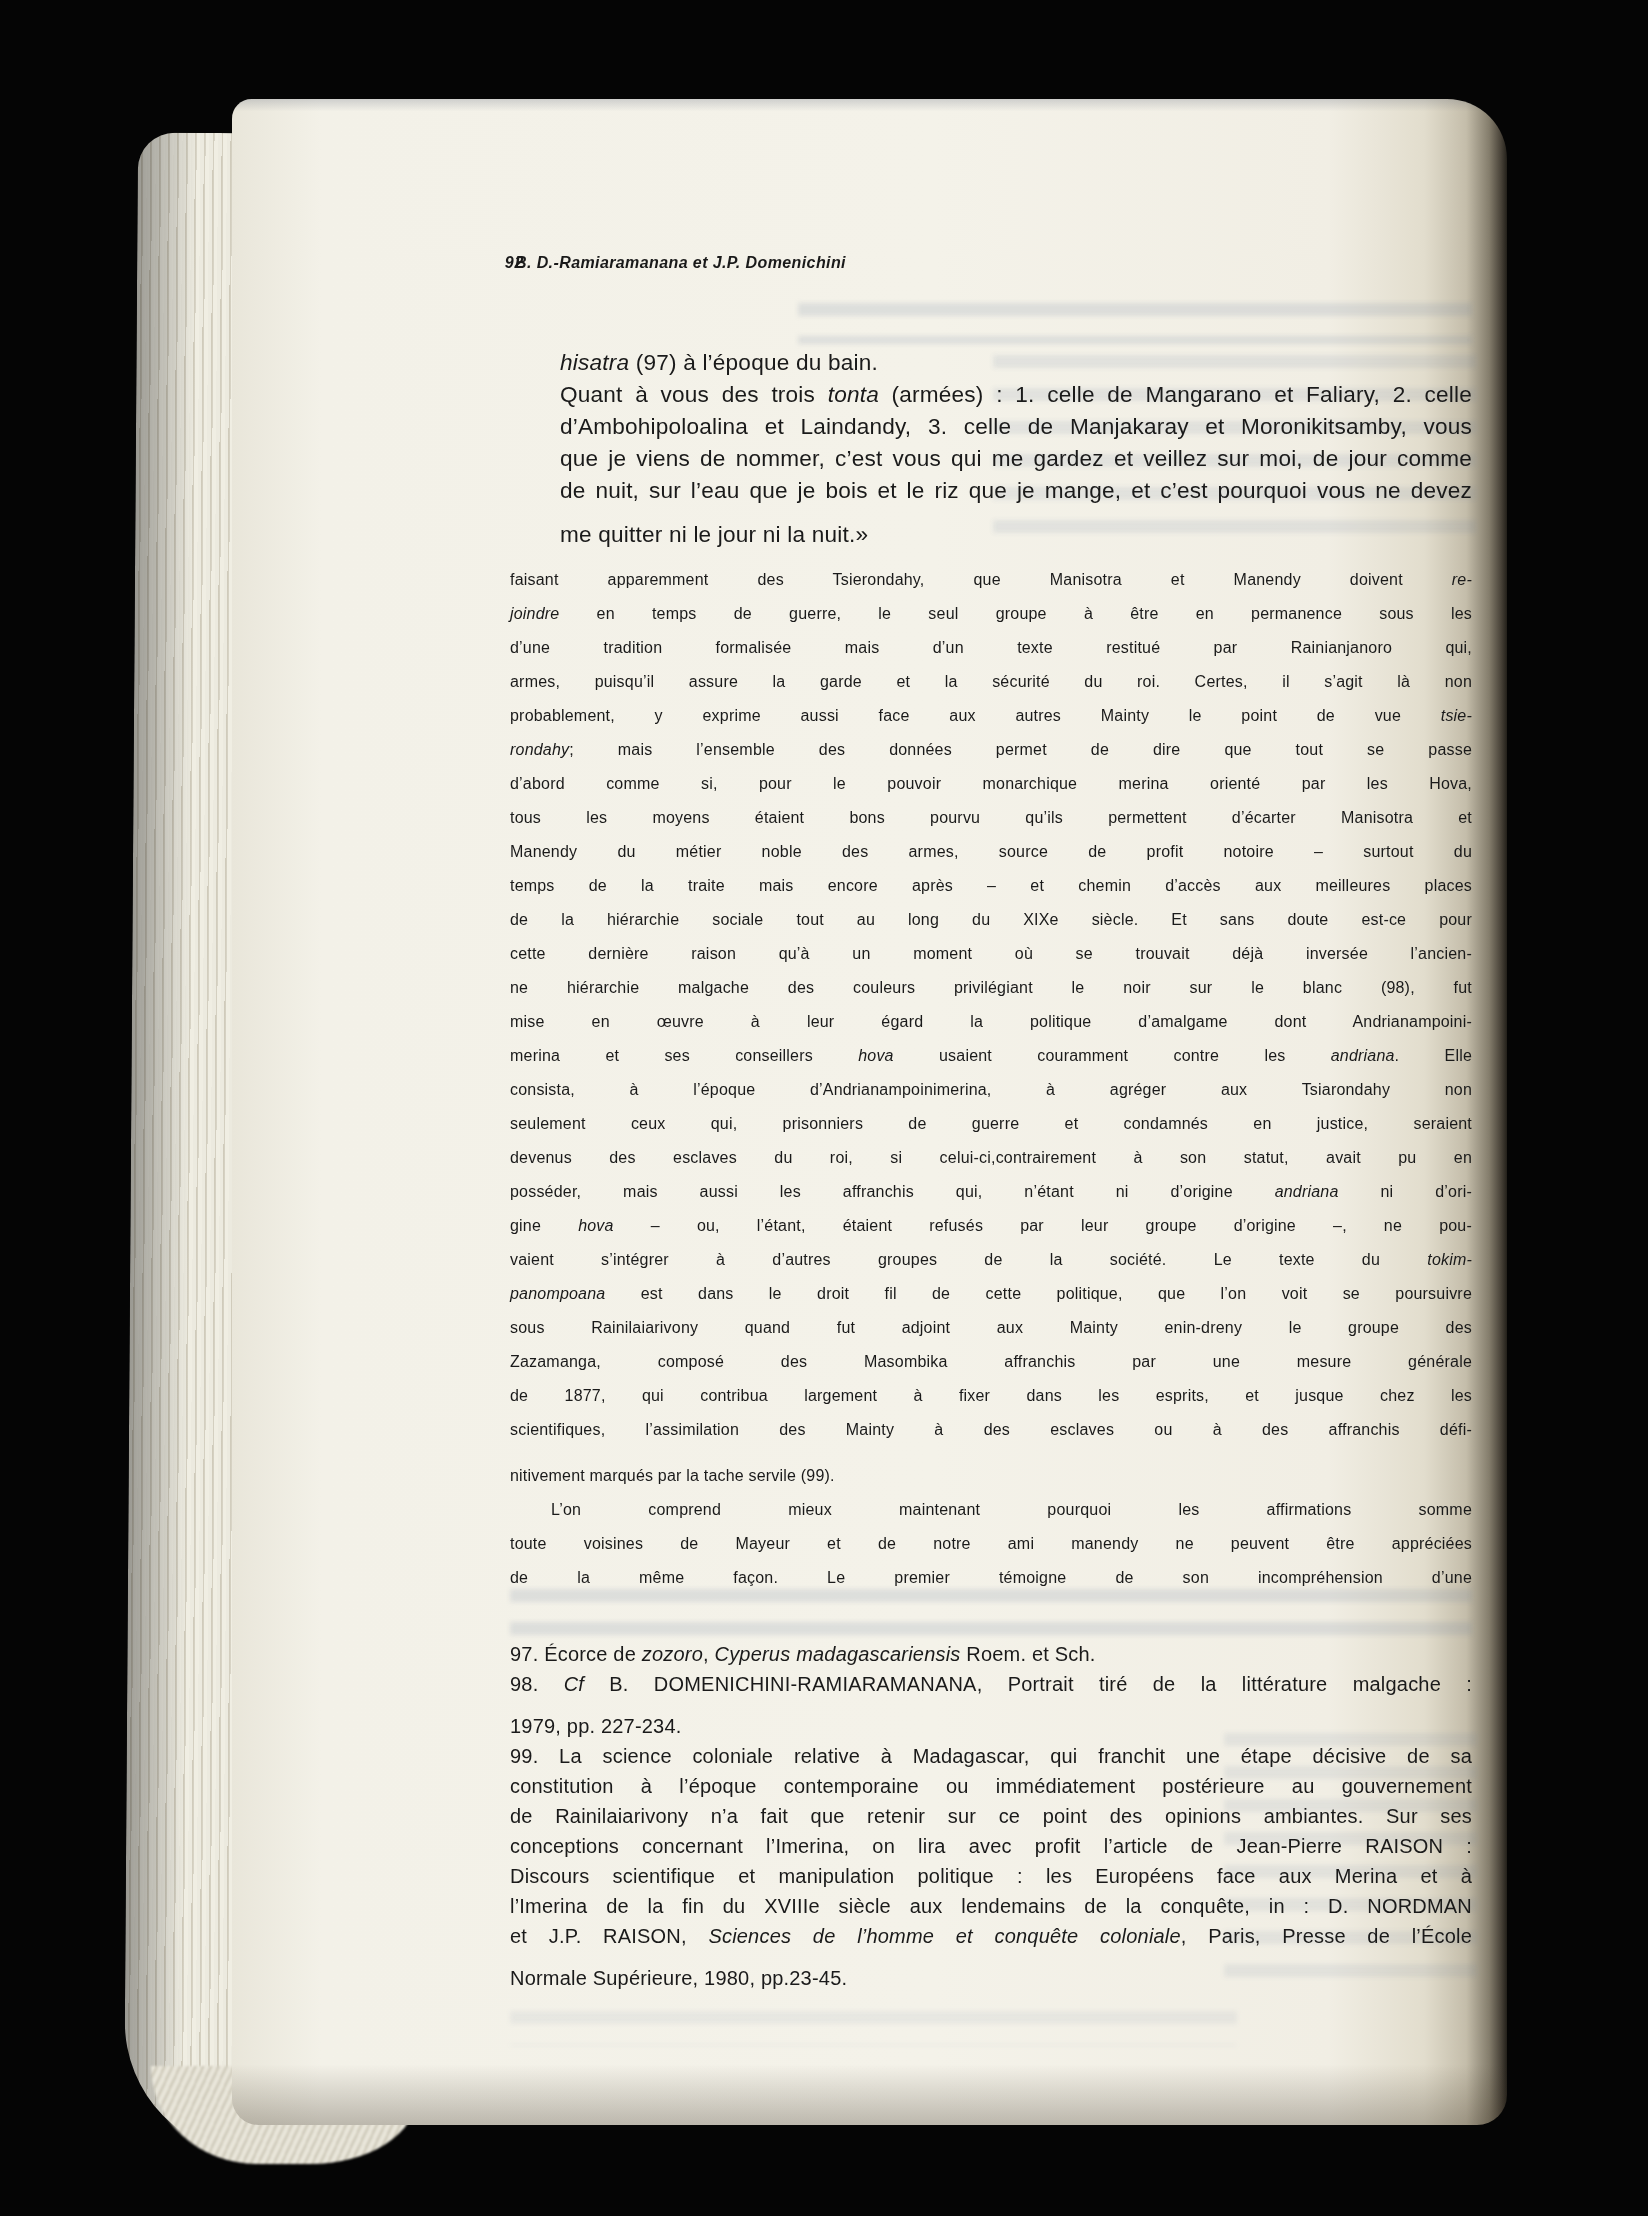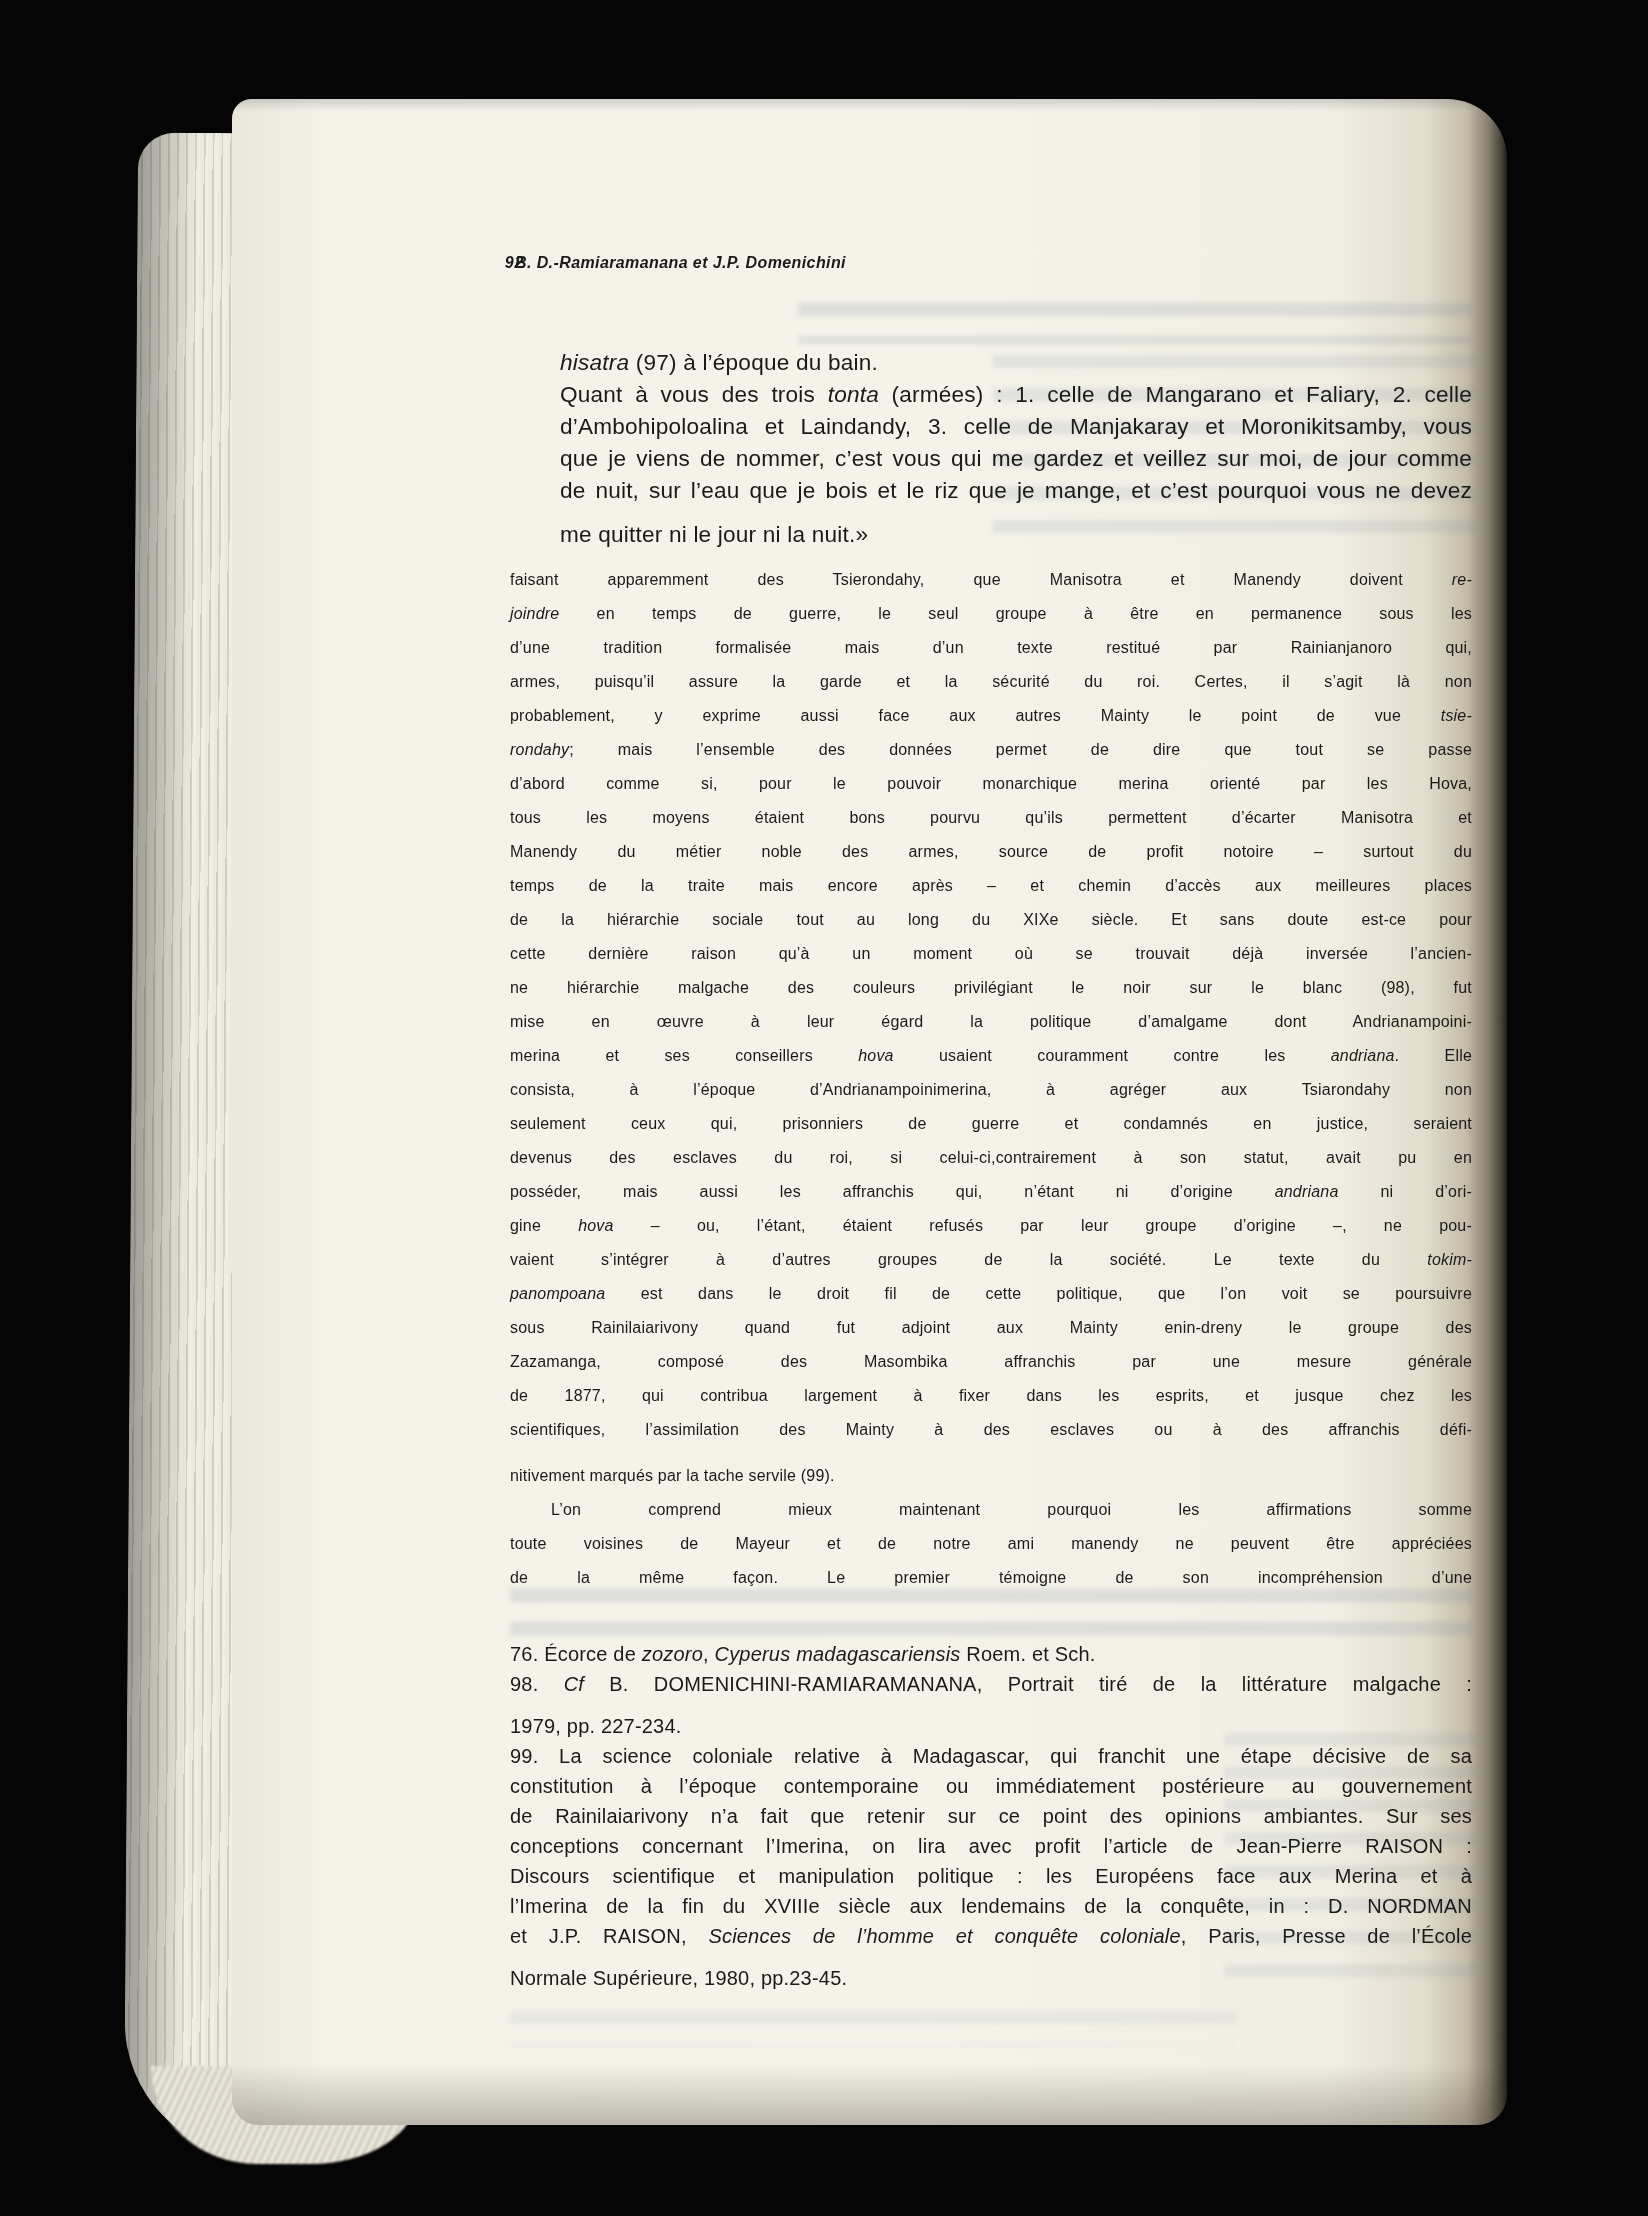--- a/index.html
+++ b/index.html
@@ -148,21 +148,21 @@
       </div>
 
     <div class="para p2">
         <div class="line ind"><span>L’on comprend mieux maintenant pourquoi les affirmations somme</span></div>
         <div class="line"><span>toute voisines de Mayeur et de notre ami manendy ne peuvent être appréciées</span></div>
         <div class="line"><span>de la même façon. Le premier témoigne de son incompréhension d’une</span></div>
       </div>
 
     <div class="fns">
       <div class="fn">
-          <div class="line nj"><span>76. Écorce de </span><span class="it">zozoro</span><span>, </span><span class="it">Cyperus madagascariensis</span><span> Roem. et Sch.</span></div>
+          <div class="line nj"><span>97. Écorce de </span><span class="it">zozoro</span><span>, </span><span class="it">Cyperus madagascariensis</span><span> Roem. et Sch.</span></div>
         </div>
       <div class="fn">
           <div class="line"><span>98. </span><span class="it">Cf</span><span> B. DOMENICHINI-RAMIARAMANANA, Portrait tiré de la littérature malgache :</span></div>
           <div class="line nj"><span>1979, pp. 227-234.</span></div>
         </div>
       <div class="fn">
           <div class="line"><span>99. La science coloniale relative à Madagascar, qui franchit une étape décisive de sa</span></div>
           <div class="line"><span>constitution à l’époque contemporaine ou immédiatement postérieure au gouvernement</span></div>
           <div class="line"><span>de Rainilaiarivony n’a fait que retenir sur ce point des opinions ambiantes. Sur ses</span></div>
           <div class="line"><span>conceptions concernant l’Imerina, on lira avec profit l’article de Jean-Pierre RAISON :</span></div>

